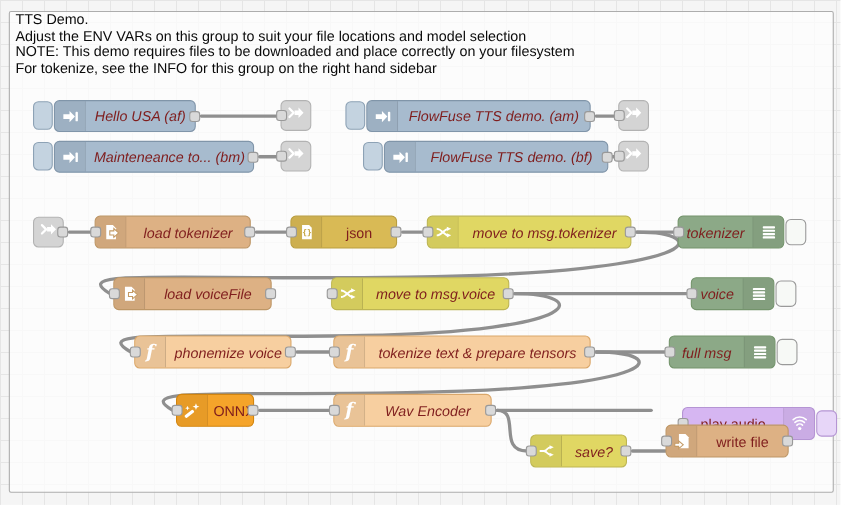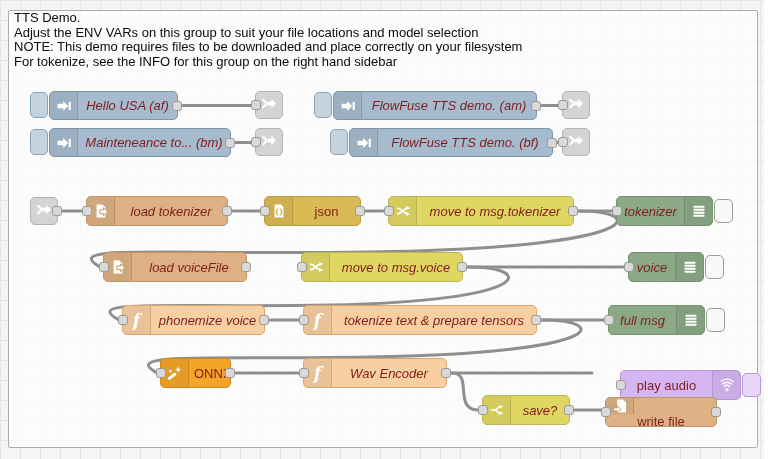--- a/index.html
+++ b/index.html
@@ -384,21 +384,21 @@
           <path d="M6.5 10c4 0 4 4.2 7.5 4.2" fill="none" stroke="#fff" stroke-width="2"></path>
           <path d="M13.2 3.6 18 5.8l-4.8 2.2z" fill="#fff"></path>
           <path d="M13.2 12 18 14.2l-4.8 2.2z" fill="#fff"></path>
         </svg>
     </span>
     <span class="lbl">save?</span>
     <span class="port in"></span>
     <span class="port out"></span>
   </div>
 
-  <div class="node n-file" style="left:605px;top:397px;width:112px;flex-direction:column;">
+  <div class="node n-file" style="left:605px;top:386px;width:112px;">
     <span class="icon-region icon-left">
       <svg viewBox="0 0 20 20" width="16" height="16">
           <path d="M6.5 2H14l3.5 3.5V18h-11z" fill="#fff"></path>
           <path d="M1.8 12.4h4.4V9.8l5.2 4.4-5.2 4.4V16H1.8z" fill="#fff" stroke="#c49a64" stroke-width="1.2"></path>
         </svg>
     </span>
     <span class="lbl">write file</span>
     <span class="port in"></span>
     <span class="port out"></span>
   </div>

